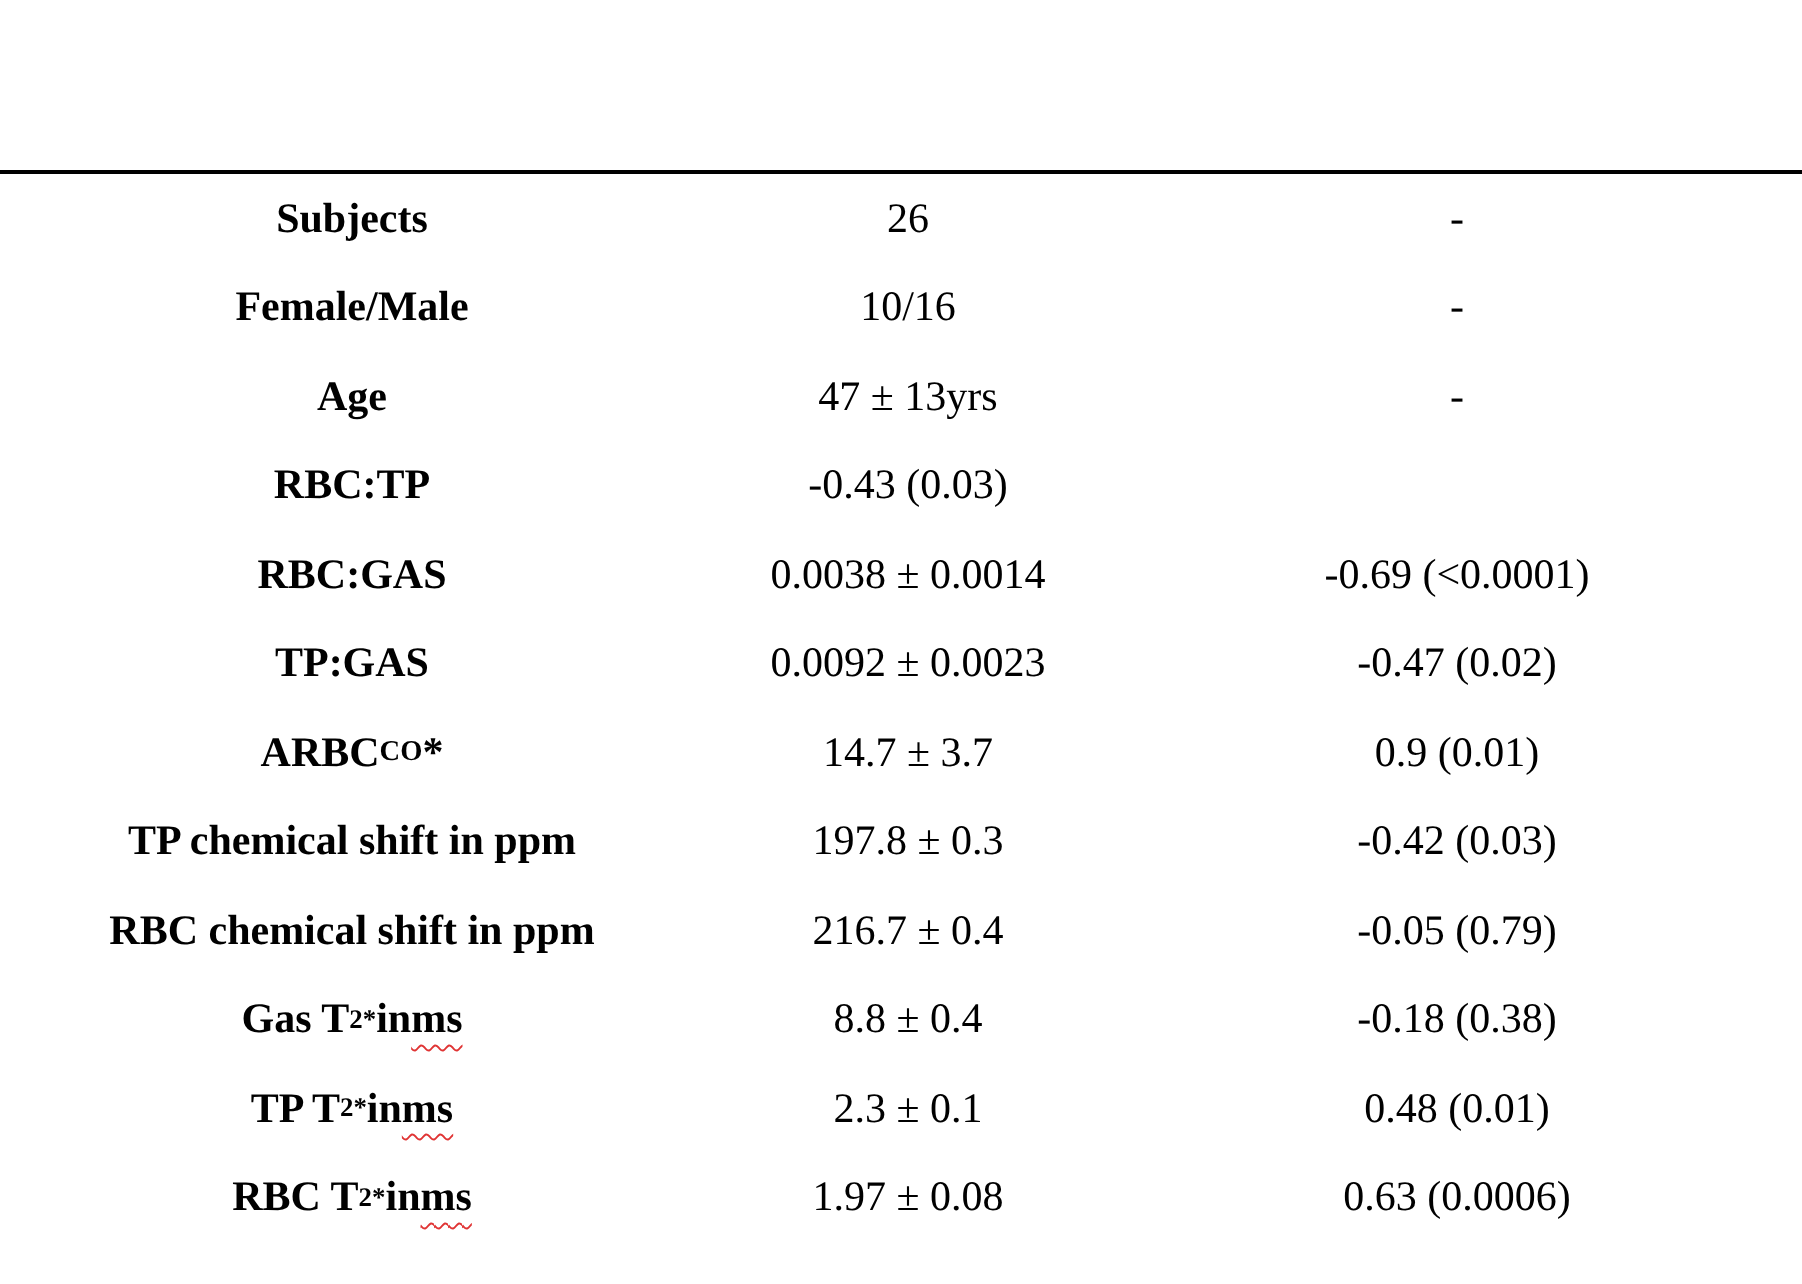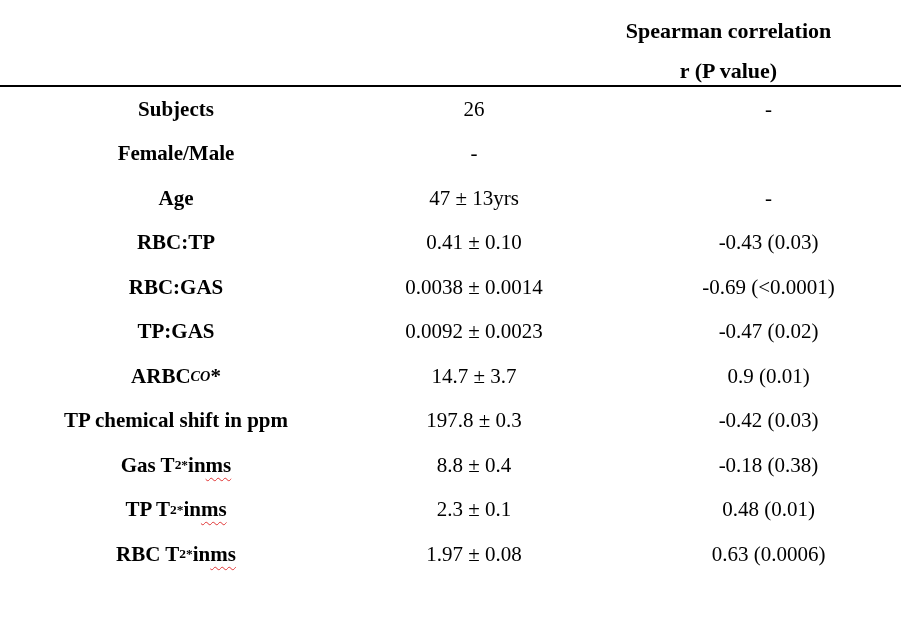--- a/index.html
+++ b/index.html
@@ -38,21 +38,20 @@
     text-align: center;
     white-space: nowrap;
   }
   .rule {
     width: 901px;
     height: 2px;
     background: #000000;
   }
   .tbody .trow {
     height: 44.5px;
-    gap: 20px;
   }
   .cell {
     display: flex;
     align-items: center;
     justify-content: center;
     white-space: nowrap;
   }
   .cell.label {
     font-weight: 700;
   }
@@ -60,83 +59,78 @@
   .sub {
     font-size: 0.64em;
     vertical-align: -0.12em;
   }
   .sup {
     font-size: 0.64em;
     vertical-align: 0.5em;
   }
   .smallsub {
     font-size: 0.68em;
-    font-style: italic;
   }
   .squiggle {
     text-decoration-line: underline;
     text-decoration-style: wavy;
     text-decoration-color: #e03434;
     text-decoration-thickness: 1px;
     text-underline-offset: 5px;
     text-decoration-skip-ink: none;
     text-align: center;
   }
 </style>
 </head>
 <body>
 
 <div class="page">
 
   <div class="thead grid-cols">
     <div class="hcell"></div>
     <div class="hcell"></div>
-    <div class="hcell">
-      <div class="hline">Spearman correlation</div>
-      <div class="hline">r (P value)</div>
-    </div>
   </div>
 
   <div class="rule"></div>
 
   <div class="tbody">
     <div class="trow grid-cols">
       <div class="cell label">
           <span>Subjects</span>
         </div>
       <div class="cell value">26</div>
       <div class="cell corr">
           <span>-</span>
         </div>
     </div>
 
     <div class="trow grid-cols">
       <div class="cell label">
           <span>Female/Male</span>
         </div>
+      <div class="cell value">10/16</div>
       <div class="cell corr">
           <span>-</span>
         </div>
     </div>
 
     <div class="trow grid-cols">
       <div class="cell label">
           <span>Age</span>
         </div>
       <div class="cell value">47 ± 13yrs</div>
       <div class="cell corr">
           <span>-</span>
         </div>
     </div>
 
     <div class="trow grid-cols">
       <div class="cell label">
           <span>RBC:TP</span>
         </div>
-      <div class="cell value">0.41 ± 0.10</div>
       <div class="cell corr">
           <span>-0.43 (</span>
           <span class="bold">0.03</span>
           <span>)</span>
         </div>
     </div>
 
     <div class="trow grid-cols">
       <div class="cell label">
           <span>RBC:GAS</span>
@@ -180,20 +174,29 @@
           <span>TP chemical shift in ppm</span>
         </div>
       <div class="cell value">197.8 ± 0.3</div>
       <div class="cell corr">
           <span>-0.42 (</span>
           <span class="bold">0.03</span>
           <span>)</span>
         </div>
     </div>
 
+    <div class="trow grid-cols">
+      <div class="cell label">
+          <span>RBC chemical shift in ppm</span>
+        </div>
+      <div class="cell value">216.7 ± 0.4</div>
+      <div class="cell corr">
+          <span>-0.05 (0.79)</span>
+        </div>
+    </div>
 
     <div class="trow grid-cols">
       <div class="cell label">
           <span>Gas T</span>
           <span class="sub">2</span>
           <span class="sup">*</span>
           <span> in </span>
           <span class="squiggle">ms</span>
         </div>
       <div class="cell value">8.8 ± 0.4</div>

